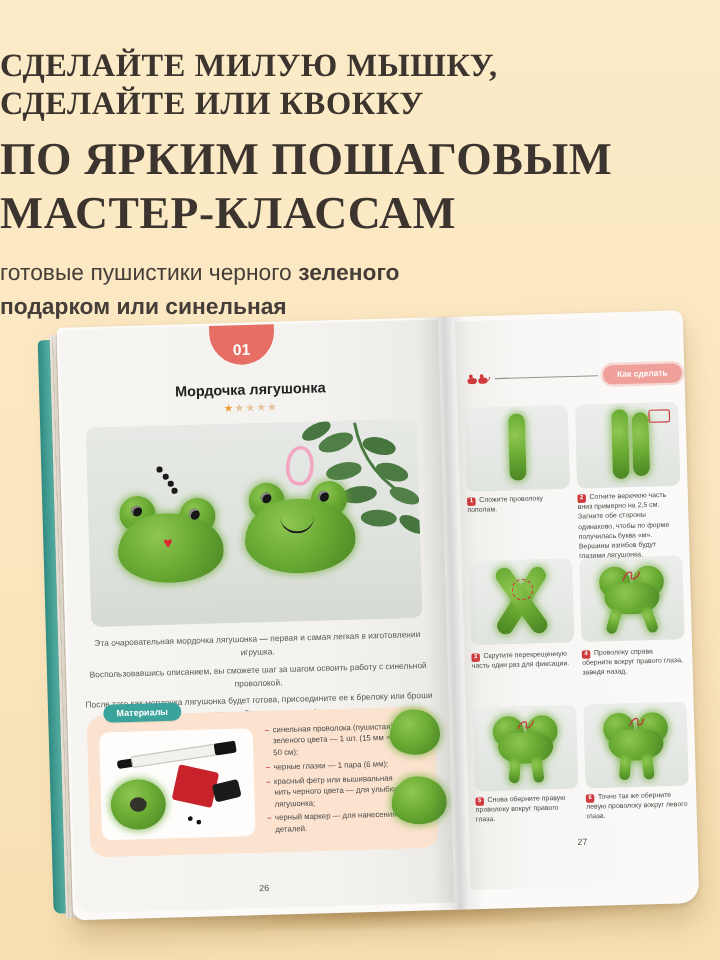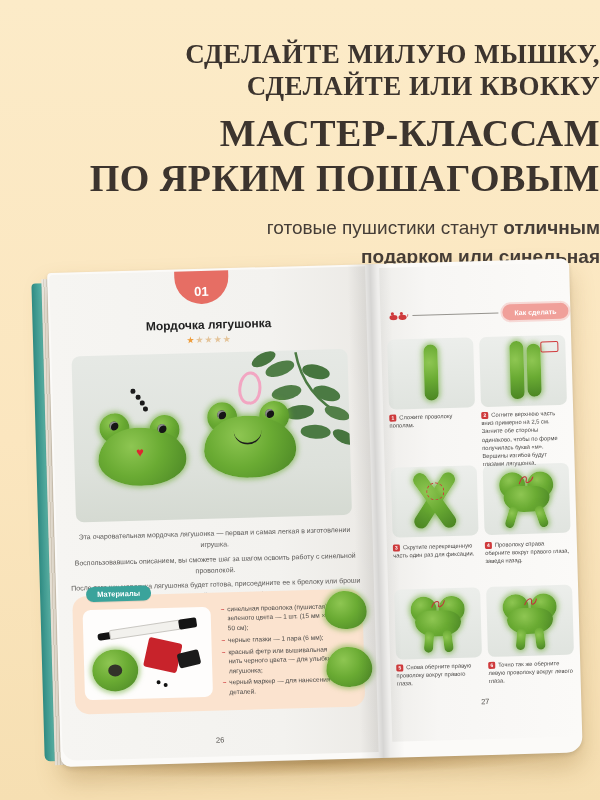--- a/index.html
+++ b/index.html
@@ -2,21 +2,21 @@
 <html><head>
 <meta charset="utf-8">
 <style>
   html,body{margin:0;padding:0;}
   body{
     width:600px;height:800px;position:relative;overflow:hidden;
     font-family:"Liberation Sans",sans-serif;
     background:linear-gradient(180deg,#fcebc8 0%,#fbe6bf 55%,#f6dfb2 100%);
   }
   
-  .cover-head{position:absolute;top:38px;left:0;right:0;text-align:right;color:#3c342e;}
+  .cover-head{position:absolute;top:38px;left:0;right:0;text-align:left;color:#3c342e;}
   .h-small{font-family:"Liberation Serif",serif;font-weight:700;font-size:27px;line-height:1.2;letter-spacing:.5px;}
   .h-big{font-family:"Liberation Serif",serif;font-weight:700;font-size:38px;line-height:1.18;letter-spacing:.5px;margin-top:8px;}
   .subtitle{margin-top:14px;font-size:19px;line-height:1.5;color:#453d37;}
   .subtitle b{font-weight:800;}
   
   .book{position:absolute;left:38px;top:266px;width:540px;height:500px;transform:rotate(-1.6deg);}
   .book::after{content:"";position:absolute;left:14px;right:6px;bottom:-10px;height:26px;
     background:radial-gradient(ellipse at 50% 50%,rgba(150,105,40,.38),rgba(150,105,40,0) 70%);z-index:0;}
   .cover-edge{position:absolute;left:0;top:10px;width:16px;height:478px;border-radius:4px 0 0 6px;
     background:linear-gradient(90deg,#2e8c85,#4fb0a8 55%,#3d9a92);z-index:1;}
@@ -119,26 +119,26 @@
 </style>
 </head>
 <body>
 
 <div class="cover-head">
   <div class="h-small">
     <div>СДЕЛАЙТЕ МИЛУЮ МЫШКУ,</div>
     <div>СДЕЛАЙТЕ ИЛИ КВОККУ</div>
   </div>
   <div class="h-big">
+    <div>ПО ЯРКИМ ПОШАГОВЫМ</div>
     <div>МАСТЕР-КЛАССАМ</div>
-    <div>ПО ЯРКИМ ПОШАГОВЫМ</div>
   </div>
   <div class="subtitle">
-    <span>готовые пушистики станут</span>
-    <b>отличным</b><br>
+    <span>готовые пушистики черного</span>
+    <b>зеленого</b><br>
     <b>подарком или синельная</b>
   </div>
 </div>
 
 <div class="book">
   <div class="cover-edge"></div>
   <div class="page-stack"></div>
   <div class="sheet">
 
     <div class="page page-left">

